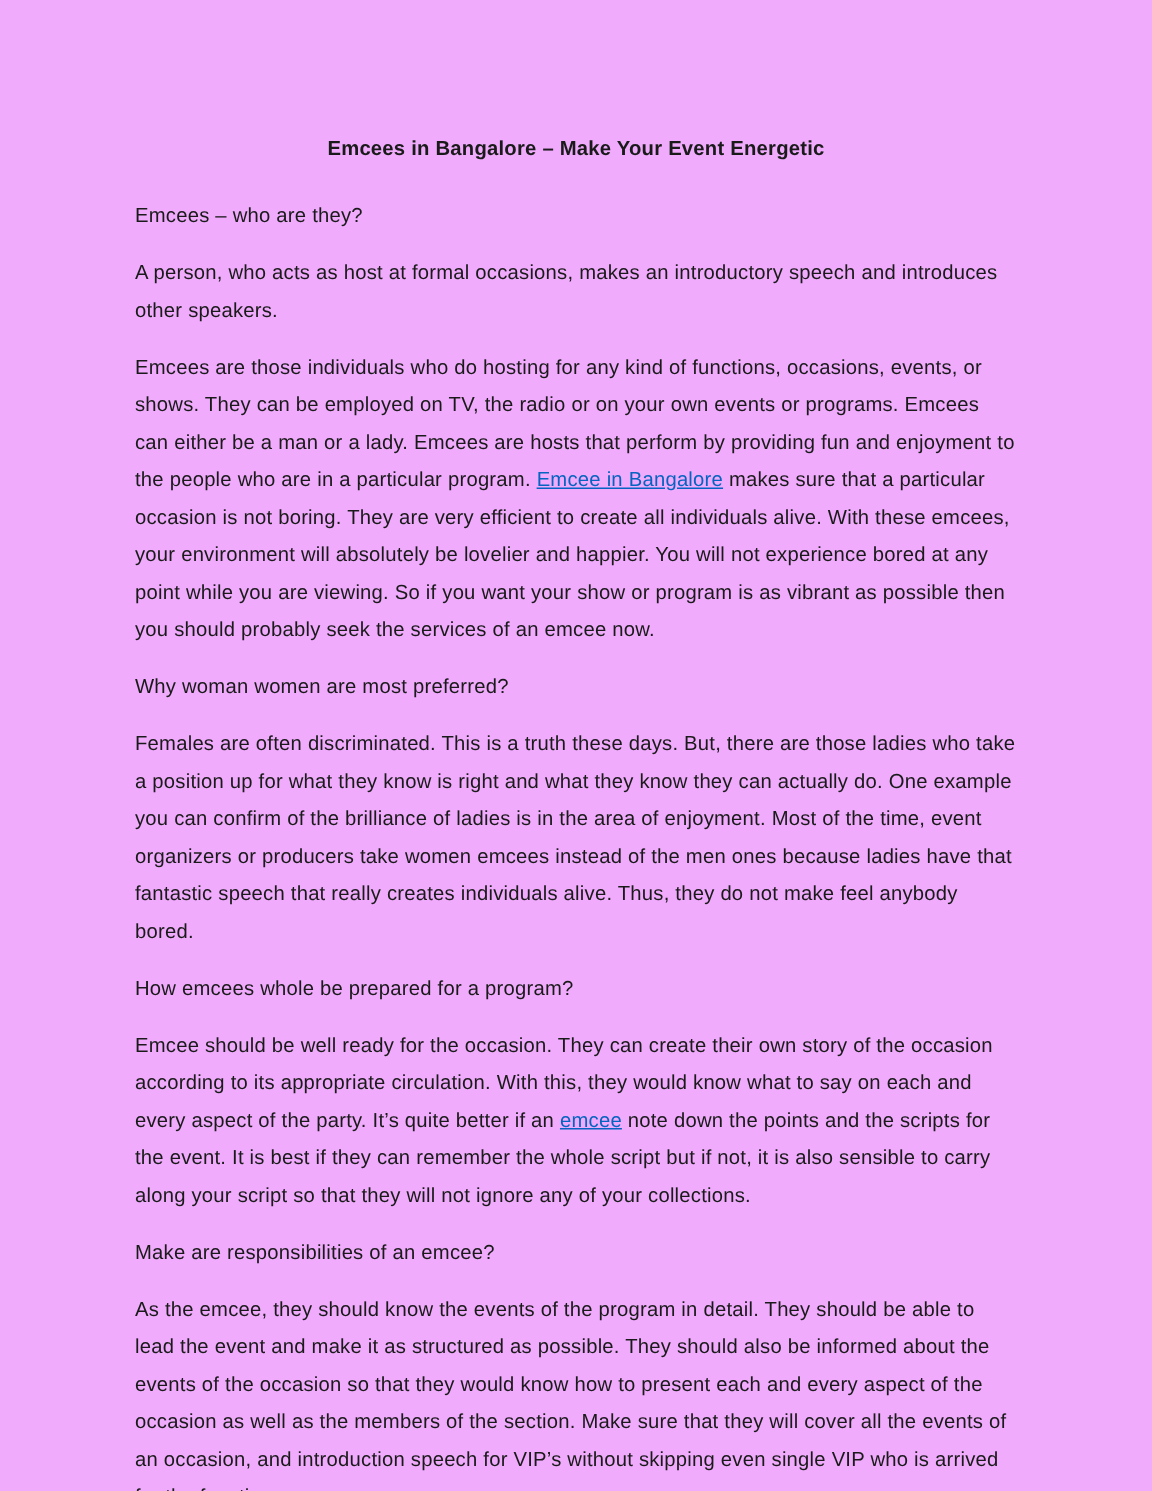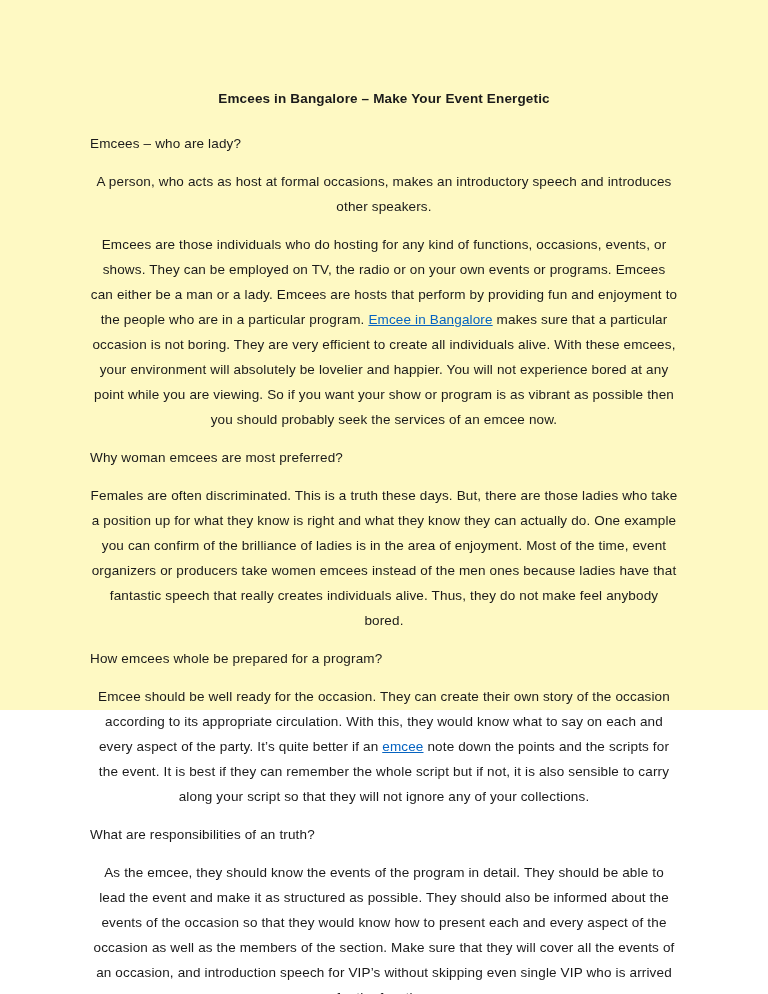--- a/index.html
+++ b/index.html
@@ -10,23 +10,23 @@
     }
     body {
       width: 768px;
       height: 994px;
       font-family: "Liberation Sans", sans-serif;
       color: #1a1a1a;
       overflow: hidden;
     }
     .page {
       width: 768px;
-      height: 710px;
+      height: 994px;
       padding: 86px 90px 40px 90px;
-      background: #fef9c3;
+      background: #f0abfc;
     }
     .doc-title {
       font-size: 13.5px;
       font-weight: bold;
       text-align: center;
       margin: 0 0 20px 0;
       letter-spacing: 0.15px;
       line-height: 25px;
     }
     .doc-heading {
@@ -34,42 +34,42 @@
       font-weight: normal;
       margin: 0 0 13px 0;
       letter-spacing: 0.15px;
       line-height: 25px;
     }
     .doc-para {
       font-size: 13.5px;
       margin: 0 0 13px 0;
       letter-spacing: 0.15px;
       line-height: 25px;
-      text-align: center;
+      text-align: left;
     }
     .doc-link {
       color: #0563c1;
       text-decoration: underline;
       cursor: pointer;
     }
   </style>
 </head>
 <body>
 
 <div class="page">
 
   <h1 class="doc-title">Emcees in Bangalore – Make Your Event Energetic</h1>
 
-  <p class="doc-heading">Emcees – who are lady?</p>
+  <p class="doc-heading">Emcees – who are they?</p>
   <p class="doc-para">A person, who acts as host at formal occasions, makes an introductory speech and introduces other speakers.</p>
 
   <p class="doc-para"><span>Emcees are those individuals who do hosting for any kind of functions, occasions, events, or shows. They can be employed on TV, the radio or on your own events or programs. Emcees can either be a man or a lady. Emcees are hosts that perform by providing fun and enjoyment to the people who are in a particular program. </span><a class="doc-link">Emcee in Bangalore</a><span> makes sure that a particular occasion is not boring. They are very efficient to create all individuals alive. With these emcees, your environment will absolutely be lovelier and happier. You will not experience bored at any point while you are viewing. So if you want your show or program is as vibrant as possible then you should probably seek the services of an emcee now.</span></p>
 
-  <p class="doc-heading">Why woman emcees are most preferred?</p>
+  <p class="doc-heading">Why woman women are most preferred?</p>
   <p class="doc-para">Females are often discriminated. This is a truth these days. But, there are those ladies who take a position up for what they know is right and what they know they can actually do. One example you can confirm of the brilliance of ladies is in the area of enjoyment. Most of the time, event organizers or producers take women emcees instead of the men ones because ladies have that fantastic speech that really creates individuals alive. Thus, they do not make feel anybody bored.</p>
 
   <p class="doc-heading">How emcees whole be prepared for a program?</p>
   <p class="doc-para"><span>Emcee should be well ready for the occasion. They can create their own story of the occasion according to its appropriate circulation. With this, they would know what to say on each and every aspect of the party. It’s quite better if an </span><a class="doc-link">emcee</a><span> note down the points and the scripts for the event. It is best if they can remember the whole script but if not, it is also sensible to carry along your script so that they will not ignore any of your collections.</span></p>
 
-  <p class="doc-heading">What are responsibilities of an truth?</p>
+  <p class="doc-heading">Make are responsibilities of an emcee?</p>
   <p class="doc-para">As the emcee, they should know the events of the program in detail. They should be able to lead the event and make it as structured as possible. They should also be informed about the events of the occasion so that they would know how to present each and every aspect of the occasion as well as the members of the section. Make sure that they will cover all the events of an occasion, and introduction speech for VIP’s without skipping even single VIP who is arrived for the function.</p>
 
 </div>
 
 </body></html>

